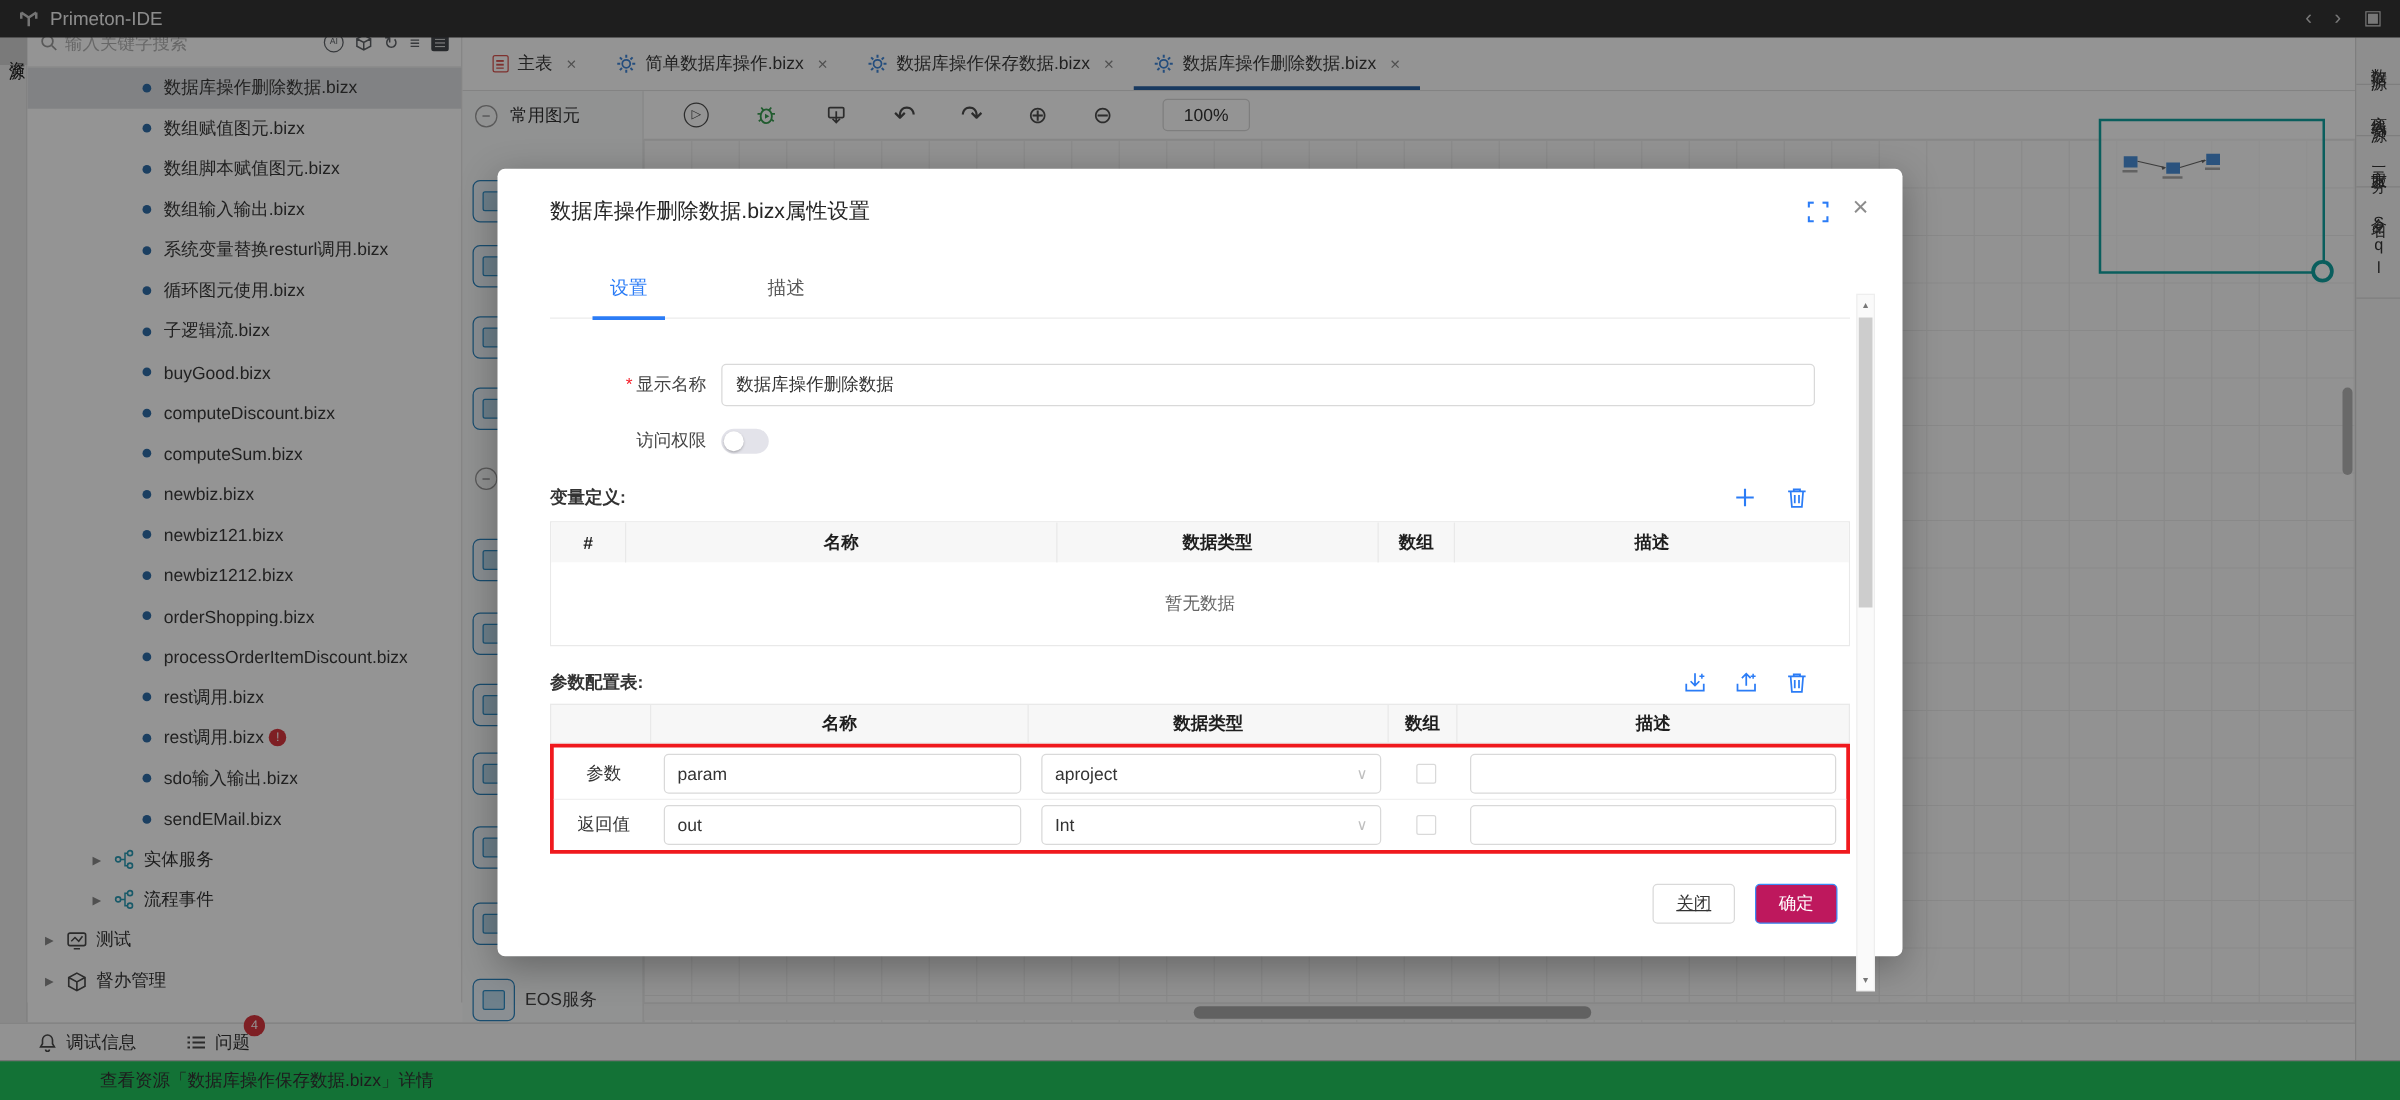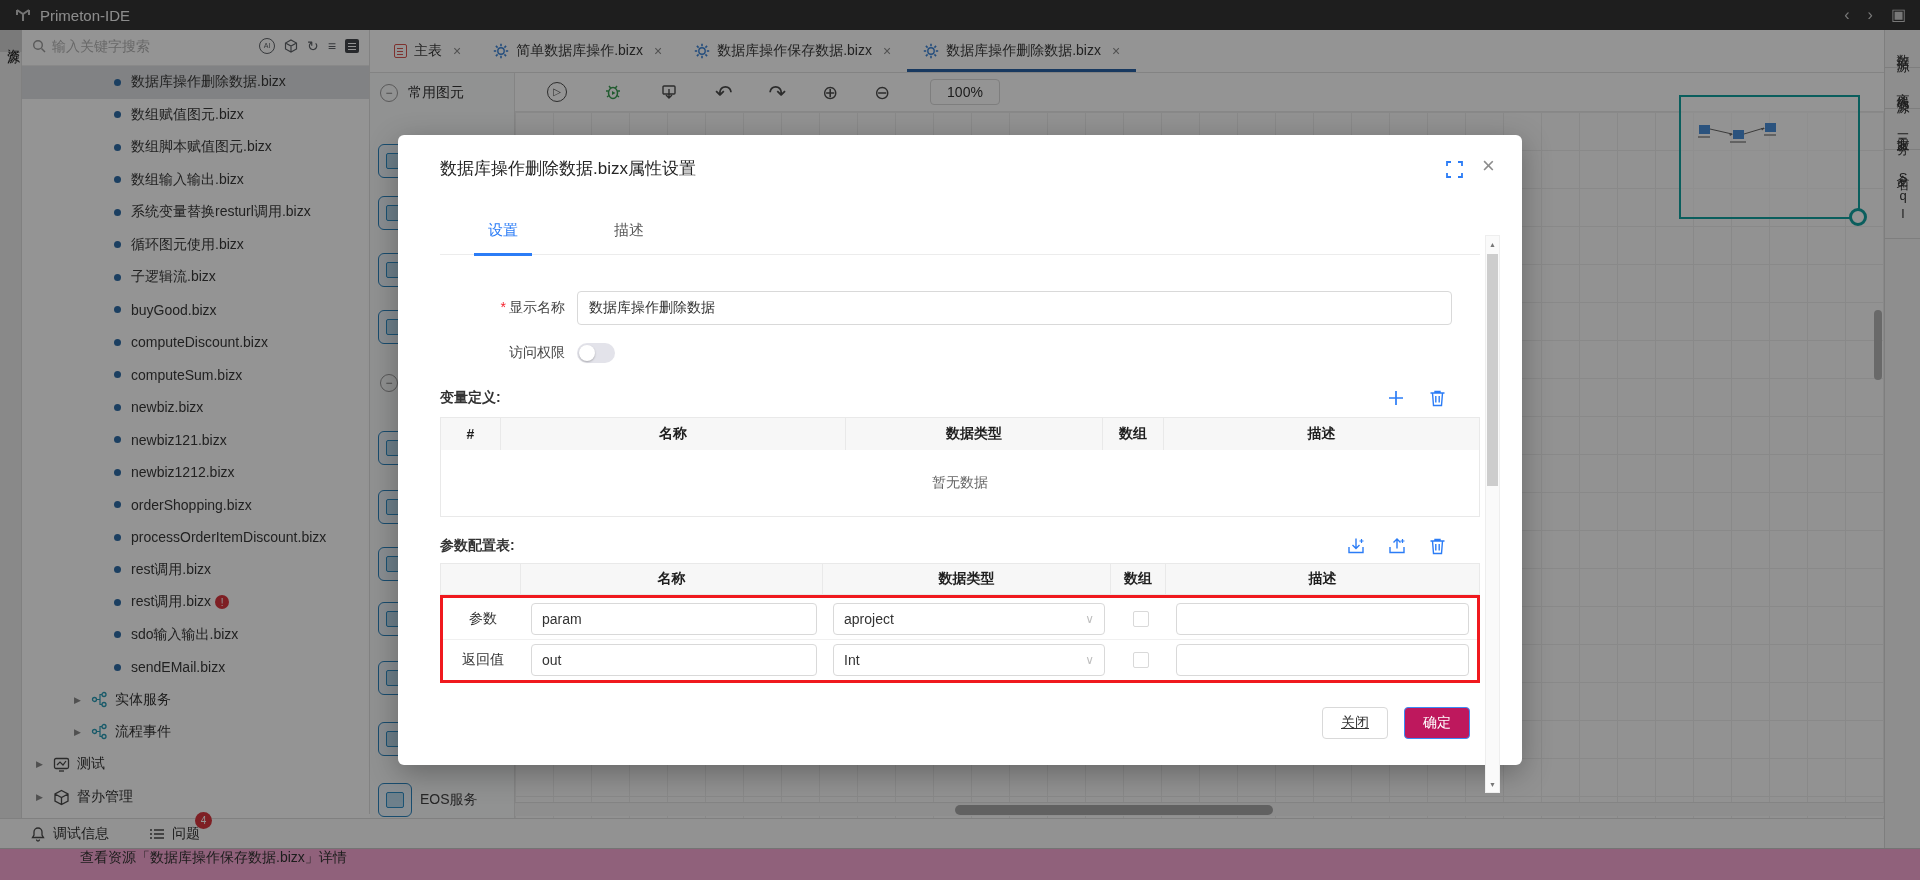--- a/index.html
+++ b/index.html
@@ -12,21 +12,21 @@
   .titlebar .logo { width:18px; height:18px; margin-right:8px; }
   .titlebar .apptitle { color:#f2f2f2; font-size:15px; }
   .titlebar .tb-right { margin-left:auto; display:flex; align-items:center; gap:18px; color:#cfcfcf; font-size:16px; }
   .tb-ic { cursor:pointer; line-height:1; }
 
   
   .leftrail { position:absolute; left:0; top:30px; width:22px; height:788px; background:#ececec; border-right:1px solid #dcdcdc; z-index:5; }
   .leftrail .railtab { width:22px; padding:8px 0; background:#d2d2d2; writing-mode:vertical-rl; text-orientation:upright; text-align:center; font-size:13px; color:#222; margin:0 auto; letter-spacing:3px; display:block; }
 
   
-  .sidebar { position:absolute; left:22px; top:26px; width:348px; height:788px; background:#ffffff; border-right:1px solid #e0e0e0; z-index:5; }
+  .sidebar { position:absolute; left:22px; top:14px; width:348px; height:788px; background:#ffffff; border-right:1px solid #e0e0e0; z-index:5; }
   .searchrow { height:40px; display:flex; align-items:center; padding:0 10px; border-bottom:1px solid #ededed; gap:6px; }
   .searchrow input { flex:1; min-width:0; border:none; outline:none; font-size:14px; color:#333; font-family:inherit; }
   .searchrow input::placeholder { color:#b4b4b4; }
   .s-acts { display:flex; align-items:center; gap:9px; color:#5f6368; }
   .s-acts .gly { font-size:14px; line-height:1; cursor:pointer; }
   .ai-circ { width:16px; height:16px; border:1px solid #5f6368; border-radius:50%; font-size:7px; display:flex; align-items:center; justify-content:center; cursor:pointer; }
   .darkdoc { width:14px; height:14px; background:#44474c; border-radius:2px; position:relative; cursor:pointer; }
   .darkdoc::after { content:""; position:absolute; left:3px; top:4px; width:8px; height:7px;
      background:linear-gradient(#fff 1px, transparent 1px) 0 0/8px 3px; }
 
@@ -38,21 +38,21 @@
   .errbadge { margin-left:4px; width:14px; height:14px; border-radius:50%; background:#d9363e; color:#fff; font-size:10px; display:flex; align-items:center; justify-content:center; flex:0 0 auto; }
   .trow { height:32px; display:flex; align-items:center; padding-left:52px; gap:7px; cursor:pointer; }
   .trow.low { height:33px; padding-left:14px; }
   .exp { color:#8a8a8a; font-size:9px; width:10px; }
   .ticon { width:17px; height:17px; flex:0 0 auto; }
 
   
   .bottomstrip { position:absolute; left:0; top:818px; width:1884px; height:30px; background:#fbfbfb; border-top:1px solid #dcdcdc; display:flex; align-items:center; padding-left:30px; gap:40px; z-index:5; }
   .btab { display:flex; align-items:center; gap:7px; color:#333; cursor:pointer; position:relative; }
   .btab .badge { position:absolute; right:-12px; top:-13px; min-width:17px; height:17px; border-radius:9px; background:#d9363e; color:#fff; font-size:10px; display:flex; align-items:center; justify-content:center; padding:0 4px; }
-  .statusbar { position:absolute; left:0; top:848px; width:1920px; height:32px; background:#f9a8d4; border-top:1px solid #c9c9c9; display:flex; padding-left:80px; color:#333; z-index:5; }
+  .statusbar { position:absolute; left:0; top:848px; width:1920px; height:32px; background:#22c55e; border-top:1px solid #c9c9c9; display:flex; align-items:center; padding-left:80px; color:#333; z-index:5; }
 
   
   .tabbar { position:absolute; left:370px; top:30px; width:1514px; height:43px; background:#fff; border-bottom:1px solid #e2e2e2; display:flex; align-items:stretch; padding-left:8px; z-index:5; }
   .etab { display:flex; align-items:center; gap:7px; padding:0 16px; position:relative; cursor:pointer; color:#3c3c3c; white-space:nowrap; }
   .etab .x { color:#8c8c8c; font-size:14px; margin-left:4px; }
   .etab.active::after { content:""; position:absolute; left:0; right:0; bottom:0; height:3px; background:#2a62a5; }
   .reddoc { width:13px; height:14px; border:1.5px solid #d95550; border-radius:2px; position:relative; }
   .reddoc::after { content:""; position:absolute; left:2px; top:3px; width:6px; height:7px;
      background:linear-gradient(#d95550 1.5px, transparent 1.5px) 0 0/6px 3px; }
   .geari { width:16px; height:16px; }

